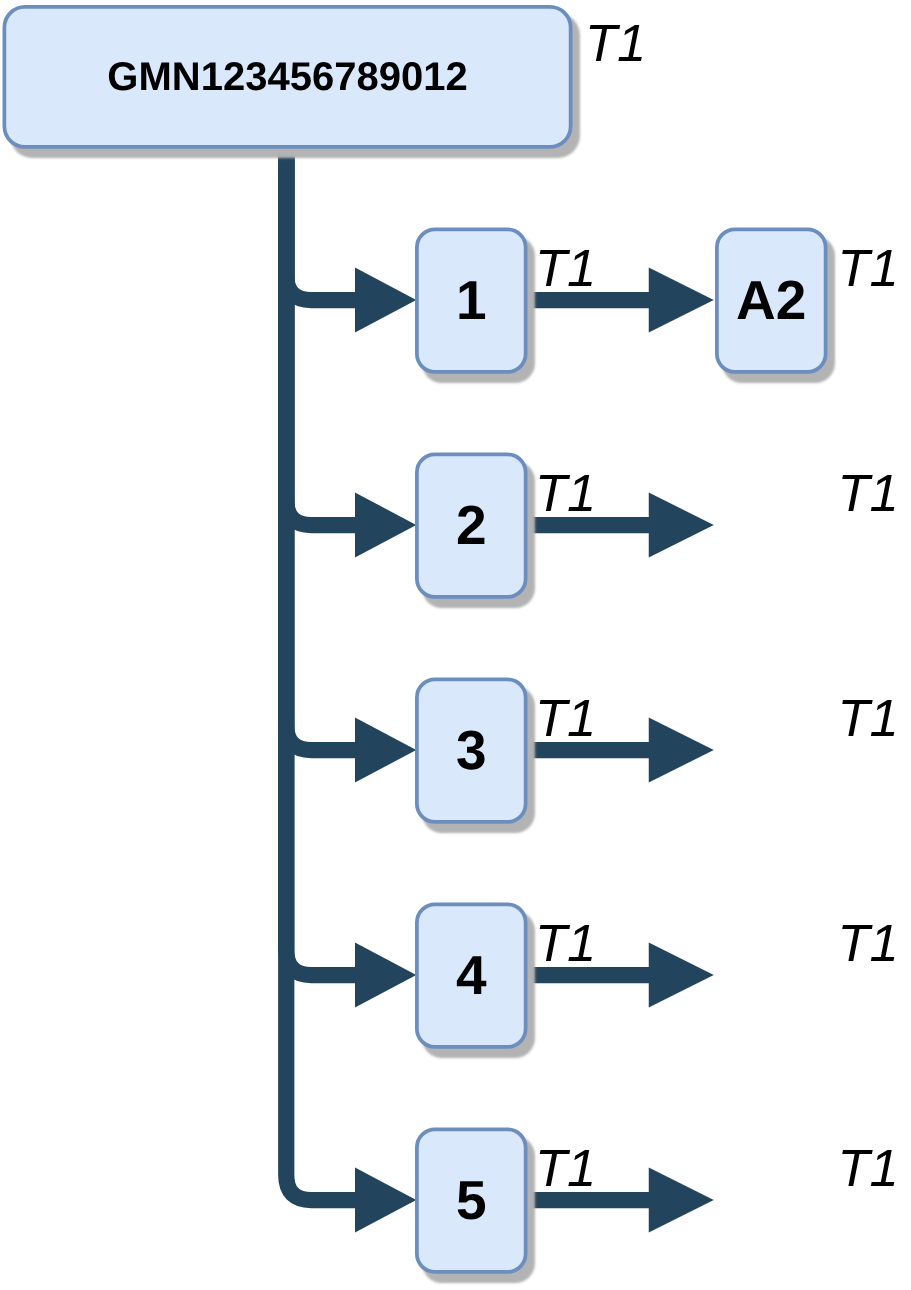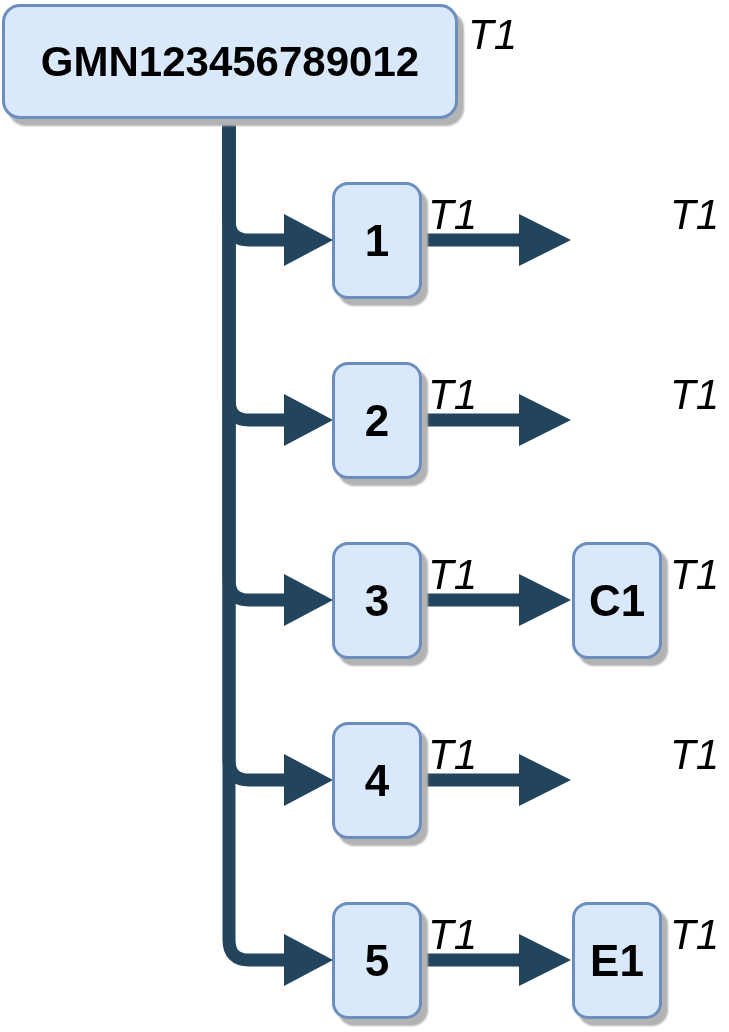--- a/index.html
+++ b/index.html
@@ -48,21 +48,21 @@
     text-align: center;
   }
   .root-node {
     left: 2px;
     top: 4px;
     width: 456px;
     height: 115px;
     border-radius: 18px;
   }
   .root-node .node-label {
-    font-size: 42px;
+    font-size: 32px;
   }
   .tag {
     position: absolute;
     font-size: 42px;
     line-height: 1.05;
     color: var(--text, #000);
     white-space: nowrap;
     font-style: italic;
   }
   .root-tag {
@@ -151,54 +151,51 @@
   <div class="node root-node">
     <span class="node-label">GMN123456789012</span>
   </div>
   <div class="tag root-tag">T1</div>
 
   <div class="row" style="top:182px">
     <div class="node small">
       <span class="node-label">1</span>
     </div>
     <div class="tag src-tag">T1</div>
+    <div class="node small dst">
+      <span class="node-label">A2</span>
+    </div>
     <div class="tag dst-tag">T1</div>
   </div>
 
   <div class="row" style="top:362px">
     <div class="node small">
       <span class="node-label">2</span>
     </div>
     <div class="tag src-tag">T1</div>
     <div class="tag dst-tag">T1</div>
   </div>
 
   <div class="row" style="top:542px">
     <div class="node small">
       <span class="node-label">3</span>
     </div>
     <div class="tag src-tag">T1</div>
-    <div class="node small dst">
-      <span class="node-label">C1</span>
-    </div>
     <div class="tag dst-tag">T1</div>
   </div>
 
   <div class="row" style="top:722px">
     <div class="node small">
       <span class="node-label">4</span>
     </div>
     <div class="tag src-tag">T1</div>
     <div class="tag dst-tag">T1</div>
   </div>
 
   <div class="row" style="top:902px">
     <div class="node small">
       <span class="node-label">5</span>
     </div>
     <div class="tag src-tag">T1</div>
-    <div class="node small dst">
-      <span class="node-label">E1</span>
-    </div>
     <div class="tag dst-tag">T1</div>
   </div>
 
 </div>
 
 </body></html>

